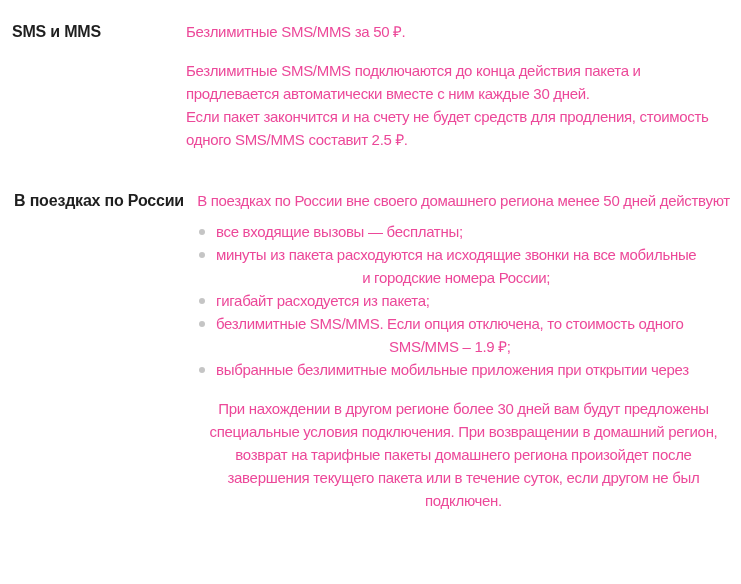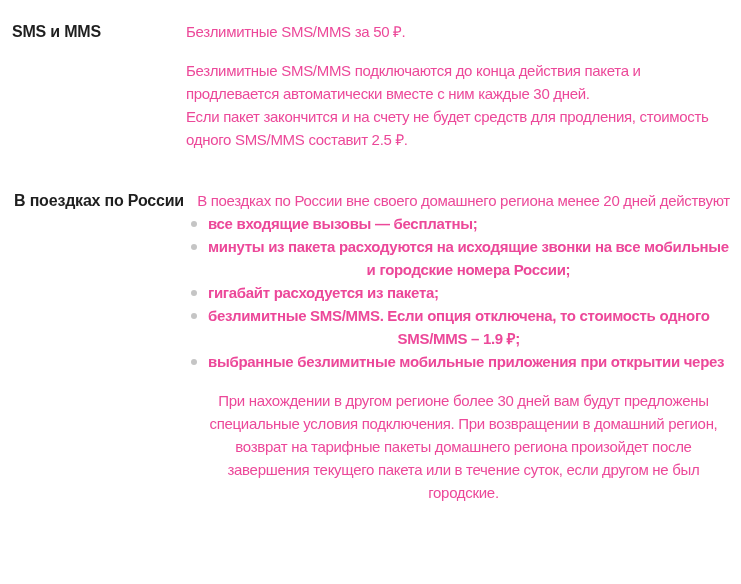--- a/index.html
+++ b/index.html
@@ -45,24 +45,23 @@
     margin-top: 16px;
   }
   .line {
     font-size: 15px;
     line-height: 23px;
     letter-spacing: -0.3px;
     color: #ec4899;
     white-space: nowrap;
   }
   .bullet-list {
-    margin: 0;
+    margin: 8px;
     padding: 0;
     list-style: none;
-    font-weight: bold;
   }
   .bullet-item {
     display: flex;
     align-items: flex-start;
   }
   .bullet-dot {
     flex: 0 0 6px;
     width: 6px;
     height: 6px;
     border-radius: 50%;
@@ -94,21 +93,21 @@
       </div>
     </div>
   </div>
 
   <div class="section">
     <div class="label-col">
       <div class="row-label">В поездках по России</div>
     </div>
     <div class="content-col">
       <div class="para">
-        <div class="line">В поездках по России вне своего домашнего региона менее 20 дней действуют</div>
+        <div class="line">В поездках по России вне своего домашнего региона менее 50 дней действуют</div>
       </div>
 
       <ul class="bullet-list">
         <li class="bullet-item">
           <span class="bullet-dot"></span>
           <span class="bullet-text">
             <div class="line">все входящие вызовы — бесплатны;</div>
           </span>
         </li>
         <li class="bullet-item">
@@ -137,18 +136,18 @@
             <div class="line">выбранные безлимитные мобильные приложения при открытии через</div>
           </span>
         </li>
       </ul>
 
       <div class="para gap-above">
         <div class="line">При нахождении в другом регионе более 30 дней вам будут предложены</div>
         <div class="line">специальные условия подключения. При возвращении в домашний регион,</div>
         <div class="line">возврат на тарифные пакеты домашнего региона произойдет после</div>
         <div class="line">завершения текущего пакета или в течение суток, если другом не был</div>
-        <div class="line">городские.</div>
+        <div class="line">подключен.</div>
       </div>
     </div>
   </div>
 
 </div>
 
 </body></html>

